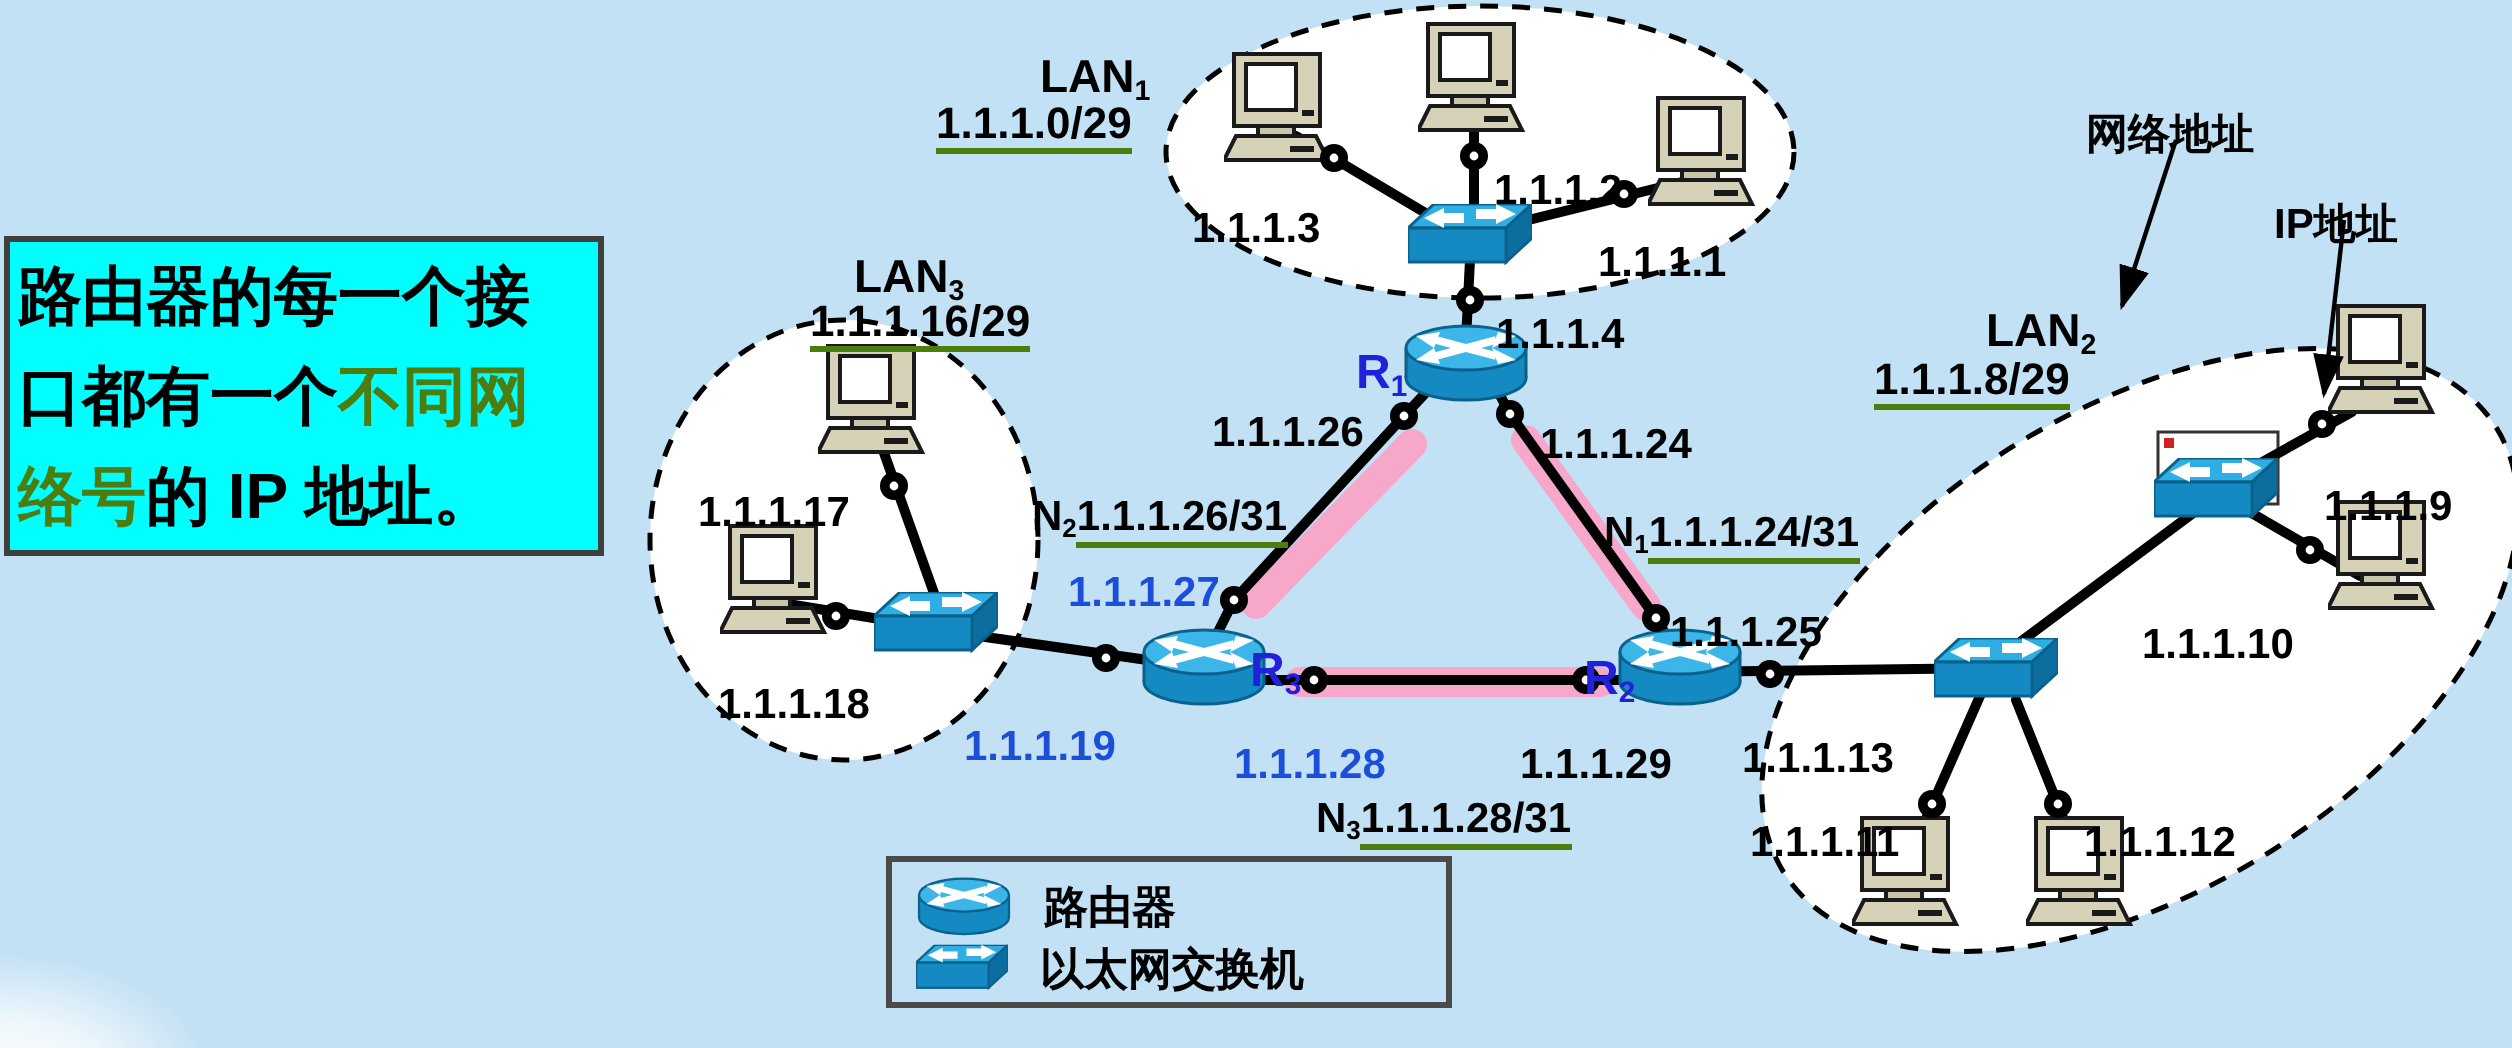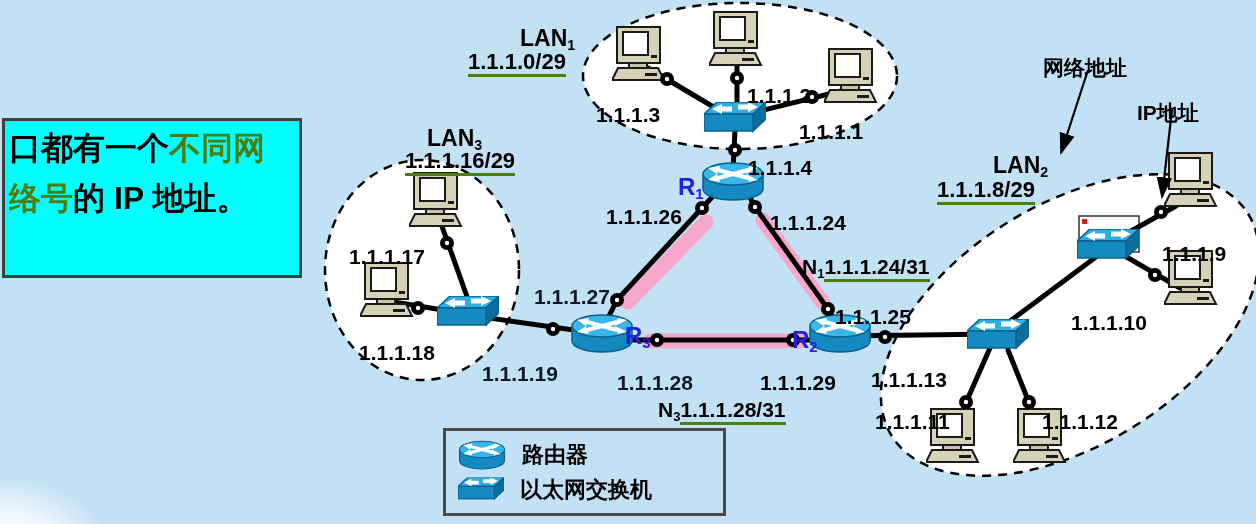--- a/index.html
+++ b/index.html
@@ -5,29 +5,29 @@
   html,body{margin:0;padding:0;}
   body{font-family:"Liberation Sans",sans-serif;}
   .stage{position:relative;width:1256px;height:524px;background:#C3E1F4;overflow:hidden;}
   .stage svg.layer{position:absolute;left:0;top:0;}
   .corner-glow{position:absolute;left:0;top:0;width:100%;height:100%;pointer-events:none;
     background:radial-gradient(ellipse 150px 95px at 0% 104%, #ffffff 0%, rgba(255,255,255,0.75) 35%, rgba(255,255,255,0) 72%);}
   .lbl{position:absolute;font-weight:bold;color:#000;font-size:21px;line-height:1.05;white-space:nowrap;margin-top:20px;}
   .lan-name{font-size:23px;}
   .cidr{display:inline-block;border-bottom:3px solid #4d7c0f;padding-bottom:1px;font-size:21px;}
   .lan-cidr{font-size:22px;}
-  .dred{color:#0f172a;}
+  .dred{color:#1d4ed8;}
   .rlbl{color:#2121DC;font-size:24px;}
   .sub{font-size:0.62em;vertical-align:-0.28em;}
   .callout{font-size:21px;}
   .note{position:absolute;left:2px;top:118px;width:300px;height:160px;background:#00FFFF;
     border:3px solid #3F3F3F;box-sizing:border-box;padding:2px 4px;font-size:32px;font-weight:bold;
     line-height:50px;color:#000;}
   .note .red{color:#4d7c0f;}
-  .legend{position:absolute;left:443px;top:428px;width:283px;height:88px;border:3px solid #4A4A4A;
+  .legend{position:absolute;left:443px;top:428px;width:283px;height:76px;border:3px solid #4A4A4A;
     box-sizing:border-box;padding:6px 12px;display:flex;flex-direction:column;justify-content:space-around;}
   .legend-row{display:flex;align-items:center;gap:16px;font-size:22px;font-weight:bold;color:#000;}
   .legend-row svg{flex:0 0 auto;}
 </style>
 </head>
 <body>
 
 <div class="stage">
 
   <svg class="layer" width="1256" height="524" viewBox="0 0 1256 524">
@@ -160,36 +160,38 @@
       </g>
     </g>
 
     <line x1="1088" y1="70" x2="1061" y2="153" stroke="#000" stroke-width="2.2" marker-end="url(#arr)"></line>
     <line x1="1172" y1="110" x2="1162" y2="197" stroke="#000" stroke-width="2.2" marker-end="url(#arr)"></line>
   </svg>
 
   <div class="corner-glow"></div>
 
   <div class="note">
+    <div><span>路由器的每一个接</span></div>
     <div><span>口都有一个</span><span class="red">不同网</span></div>
     <div><span class="red">络号</span><span>的 IP 地址。</span></div>
   </div>
 
   <div class="lbl lan-name" style="left:520px;top:6px"><span>LAN</span><span class="sub">1</span></div>
   <div class="lbl" style="left:468px;top:30px"><span class="cidr lan-cidr">1.1.1.0/29</span></div>
 
   <div class="lbl lan-name" style="left:427px;top:106px"><span>LAN</span><span class="sub">3</span></div>
   <div class="lbl" style="left:405px;top:129px"><span class="cidr lan-cidr">1.1.1.16/29</span></div>
 
   <div class="lbl lan-name" style="left:993px;top:133px"><span>LAN</span><span class="sub">2</span></div>
   <div class="lbl" style="left:937px;top:158px"><span class="cidr lan-cidr">1.1.1.8/29</span></div>
 
   <div class="lbl callout" style="left:1043px;top:37px">网络地址</div>
   <div class="lbl callout" style="left:1137px;top:82px">IP地址</div>
 
+  <div class="lbl" style="left:516px;top:228px"><span>N</span><span class="sub">2</span><span class="cidr">1.1.1.26/31</span></div>
   <div class="lbl" style="left:802px;top:236px"><span>N</span><span class="sub">1</span><span class="cidr">1.1.1.24/31</span></div>
   <div class="lbl" style="left:658px;top:379px"><span>N</span><span class="sub">3</span><span class="cidr">1.1.1.28/31</span></div>
 
   <div class="lbl rlbl" style="left:678px;top:154px"><span>R</span><span class="sub">1</span></div>
   <div class="lbl rlbl" style="left:625px;top:303px"><span>R</span><span class="sub">3</span></div>
   <div class="lbl rlbl" style="left:792px;top:307px"><span>R</span><span class="sub">2</span></div>
 
   <div class="lbl" style="left:596px;top:84px">1.1.1.3</div>
   <div class="lbl" style="left:747px;top:65px">1.1.1.2</div>
   <div class="lbl" style="left:799px;top:101px">1.1.1.1</div>

